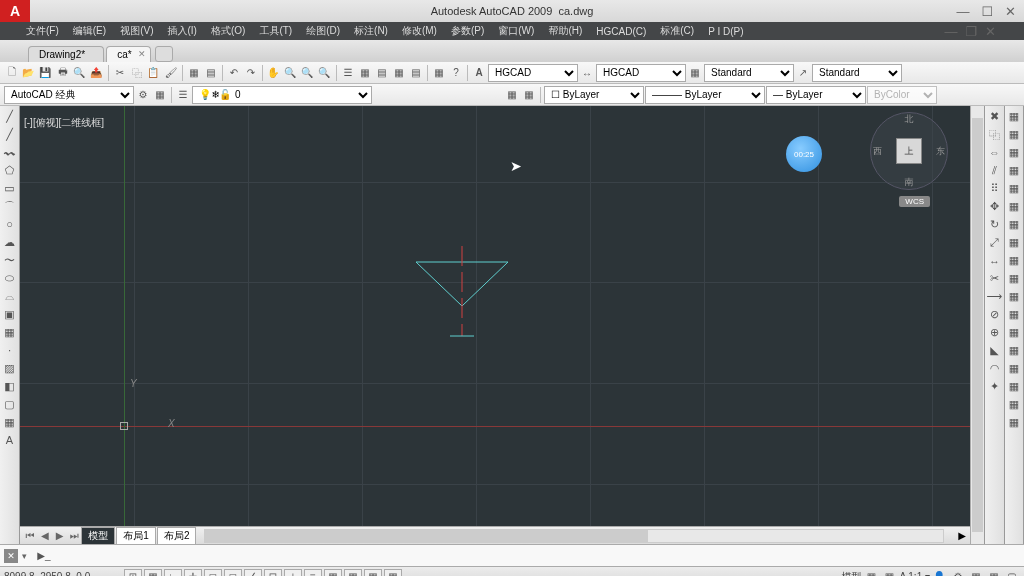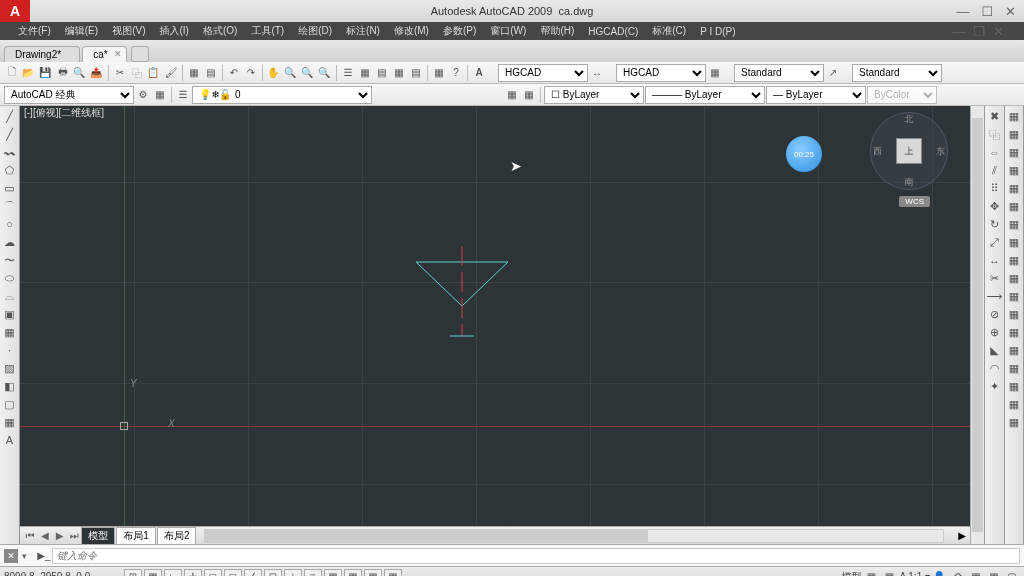--- a/index.html
+++ b/index.html
@@ -4,51 +4,51 @@
 <style>
 * { margin: 0; padding: 0; box-sizing: border-box; font-family: "Microsoft YaHei", Arial, sans-serif; }
 body { width: 1024px; height: 576px; background: #f0f0f0; overflow: hidden; font-size: 11px; }
 
 .titlebar { height: 22px; background: linear-gradient(#e8e8e8, #d8d8d8); display: flex; align-items: center; position: relative; }
 .app-icon { width: 30px; height: 22px; background: #d02020; display: flex; align-items: center; justify-content: center; color: #fff; font-weight: bold; font-size: 14px; }
 .title-text { position: absolute; left: 50%; transform: translateX(-50%); color: #333; font-size: 11px; }
 .win-controls { margin-left: auto; display: flex; gap: 12px; padding-right: 8px; color: #666; }
 .win-controls span { cursor: pointer; font-size: 13px; }
 
-.menubar { height: 18px; background: #444648; display: flex; align-items: center; padding: 0 12px; gap: 2px; }
+.menubar { height: 18px; background: #444648; display: flex; align-items: center; padding: 0 20px; gap: 2px; }
 .menu-item { color: #ddd; padding: 1px 6px; font-size: 10px; cursor: pointer; }
 
-.tabbar { height: 22px; background: linear-gradient(#e8e8e8, #d0d0d0); display: flex; align-items: flex-end; padding-left: 4px; }
+.tabbar { height: 22px; background: linear-gradient(#e8e8e8, #d0d0d0); display: flex; align-items: flex-end; padding-left: 28px; }
 .doc-tab { background: #f5f5f5; border: 1px solid #aaa; border-bottom: none; border-radius: 4px 4px 0 0; padding: 2px 18px 2px 10px; font-size: 10px; margin-right: 2px; position: relative; cursor: pointer; }
 .doc-tab.inactive { background: #ddd; }
 .doc-tab .close { position: absolute; right: 4px; top: 2px; color: #888; font-size: 9px; }
 .new-tab { width: 18px; height: 16px; background: #ddd; border: 1px solid #aaa; border-radius: 3px; margin-left: 2px; cursor: pointer; }
 
 .toolbar-row { height: 22px; background: linear-gradient(#f8f8f8, #e8e8e8); border-bottom: 1px solid #bbb; display: flex; align-items: center; padding: 0 4px; gap: 1px; }
 .tool-btn { width: 16px; height: 16px; border: 1px solid transparent; display: inline-flex; align-items: center; justify-content: center; cursor: pointer; font-size: 10px; color: #555; }
 .tool-sep { width: 1px; height: 16px; background: #bbb; margin: 0 2px; }
 .tool-select { height: 18px; font-size: 10px; border: 1px solid #aaa; background: #fff; padding: 0 2px; }
-.tool-select.ws { min-width: 90px; margin-left: 10px; }
+.tool-select.ws { min-width: 90px; }
 
 .main-area { height: 438px; display: flex; background: #2c3438; position: relative; }
 .side-toolbar { width: 20px; background: linear-gradient(90deg, #f0f0f0, #e0e0e0); border-right: 1px solid #999; display: flex; flex-direction: column; padding: 2px 0; gap: 2px; }
 .side-toolbar.right { border-right: none; border-left: 1px solid #999; }
 .side-toolbar.right2 { border-left: 1px solid #999; }
 .side-btn { width: 16px; height: 16px; margin: 0 auto; display: flex; align-items: center; justify-content: center; cursor: pointer; font-size: 11px; color: #555; }
 
 .canvas-wrap { flex: 1; display: flex; flex-direction: column; }
 .canvas { flex: 1; background: #2c3438; position: relative; overflow: hidden; }
 .grid-line { position: absolute; background: #3a4248; }
 .grid-v { width: 1px; height: 100%; }
 .grid-h { height: 1px; width: 100%; }
 .axis-x { position: absolute; height: 1px; background: #883838; }
 .axis-y { position: absolute; width: 1px; background: #386838; }
 .ucs-label { position: absolute; color: #888; font-size: 10px; font-style: italic; }
 .ucs-origin { position: absolute; width: 8px; height: 8px; border: 1px solid #aaa; }
-.view-label { position: absolute; top: 0; left: 4px; color: #ddd; font-size: 10px; }
+.view-label { position: absolute; top: 10px; left: 4px; color: #ddd; font-size: 10px; }
 .draw-shape line { stroke: #5fcfcf; stroke-width: 1; }
 .draw-shape .red-dash { stroke: #d04040; stroke-dasharray: 20 6; }
 .cursor-ptr { position: absolute; color: #fff; font-size: 14px; }
 
 .recorder { position: absolute; right: 148px; top: 30px; width: 36px; height: 36px; border-radius: 50%; background: radial-gradient(circle at 40% 35%, #88ccff, #3090e0); display: flex; align-items: center; justify-content: center; color: #fff; font-size: 8px; }
 .nav-cube { position: absolute; right: 22px; top: 6px; width: 78px; height: 78px; border: 1px solid #556; border-radius: 50%; background: rgba(60,68,74,0.5); display: flex; align-items: center; justify-content: center; color: #bbb; font-size: 9px; }
 .nav-cube .face { width: 26px; height: 26px; background: #d8d8d8; border: 1px solid #888; display: flex; align-items: center; justify-content: center; color: #444; font-size: 9px; }
 .nav-cube .dir { position: absolute; color: #999; font-size: 9px; }
 .wcs-badge { position: absolute; right: 40px; top: 90px; background: #888; color: #fff; padding: 1px 6px; font-size: 8px; border-radius: 2px; }
 
@@ -310,21 +310,20 @@
     <span class="side-btn">▦</span>
     <span class="side-btn">▦</span>
     <span class="side-btn">▦</span>
   </div>
 </div>
 
 <div class="cmdline">
   <span class="cmd-x">✕</span>
   <span class="cmd-caret">▾</span>
   <span class="tool-btn">▶_</span>
-  <input class="cmd-input" placeholder="键入命令" style="">
 </div>
 
 <div class="statusbar">
   <span class="status-coords">
     <span>8099.8,</span> <span>2950.8,</span> <span>0.0</span>
   </span>
   <div class="status-icons">
     <span class="tool-btn">⊞</span>
     <span class="tool-btn">▦</span>
     <span class="tool-btn">∟</span>

